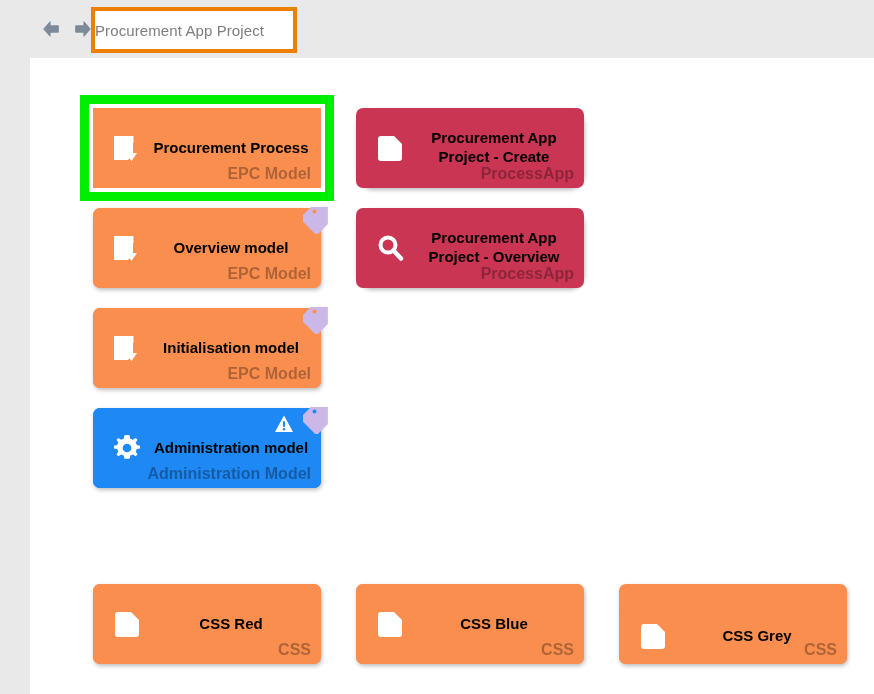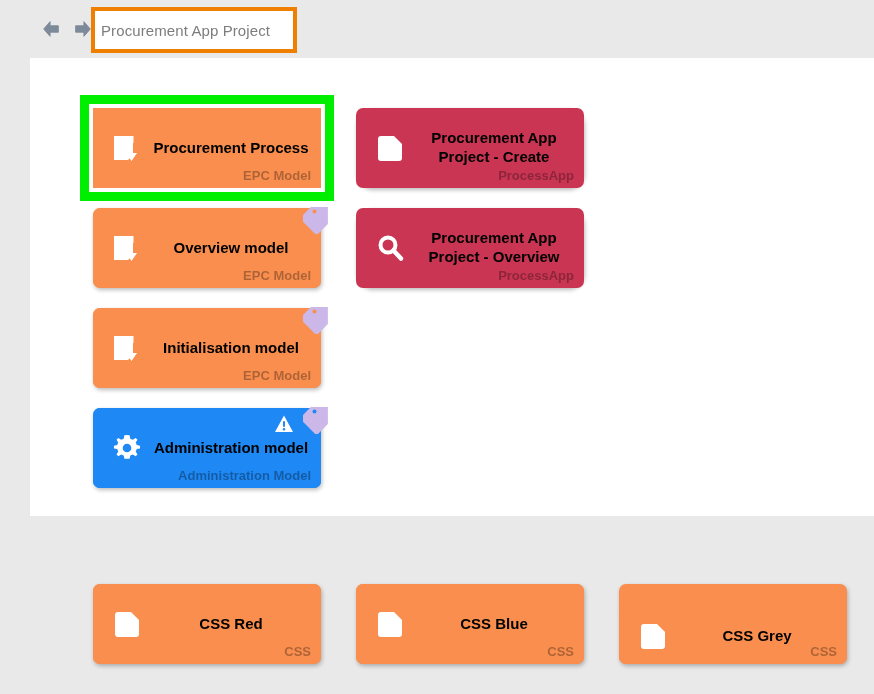--- a/index.html
+++ b/index.html
@@ -36,34 +36,34 @@
   .nav-arrow { display: block; width: 22px; height: 22px; cursor: pointer; }
 
   .breadcrumb-box {
     position: absolute;
     left: 91px; top: 7px;
     width: 206px; height: 46px;
     border: 4px solid #ee7f00;
     background: #ffffff;
     display: flex;
     align-items: center;
-    padding-left: 6px;
+    padding-left: 0;
   }
   .breadcrumb-text {
     font-size: 15px;
     color: #7d7d7d;
     white-space: nowrap;
     letter-spacing: 0.1px;
   }
 
   
   .panel {
     position: absolute;
     left: 30px; top: 58px;
-    width: 844px; height: 458px;
+    width: 844px; height: 636px;
     background: #ffffff;
   }
 
   
   .tile {
     position: absolute;
     border-radius: 7px;
     box-shadow: 1px 2px 4px rgba(0,0,0,0.27);
     overflow: visible;
   }
@@ -85,21 +85,21 @@
     transform: translateY(-50%);
     text-align: center;
     font-size: 15px;
     font-weight: bold;
     color: #000000;
     line-height: 1.25;
   }
   .tile-type {
     position: absolute;
     right: 10px; bottom: 5px;
-    font-size: 13px;
+    font-size: 16px;
     font-weight: bold;
     color: rgba(0,0,0,0.30);
     white-space: nowrap;
   }
   .tile-type.on-blue { color: rgba(0,0,0,0.33); }
 
   
   .highlight-ring {
     position: absolute;
     border: 9px solid #00ee00;

